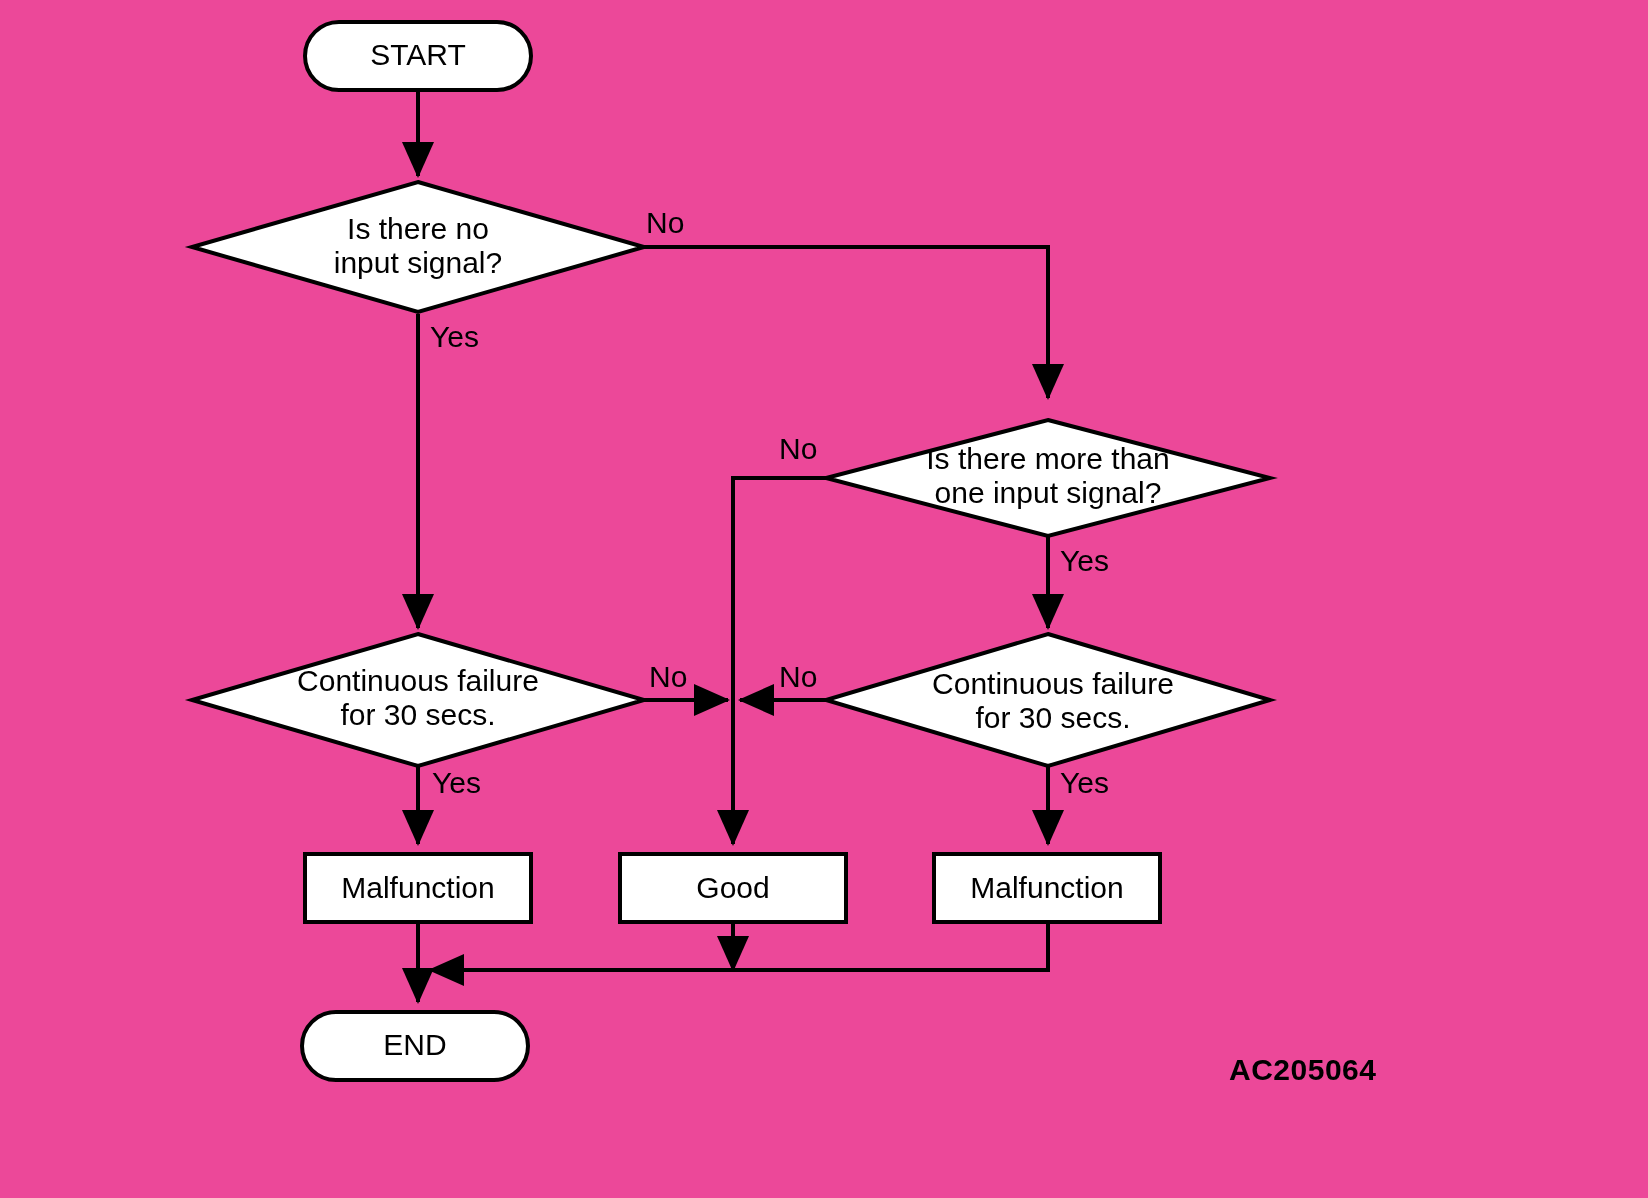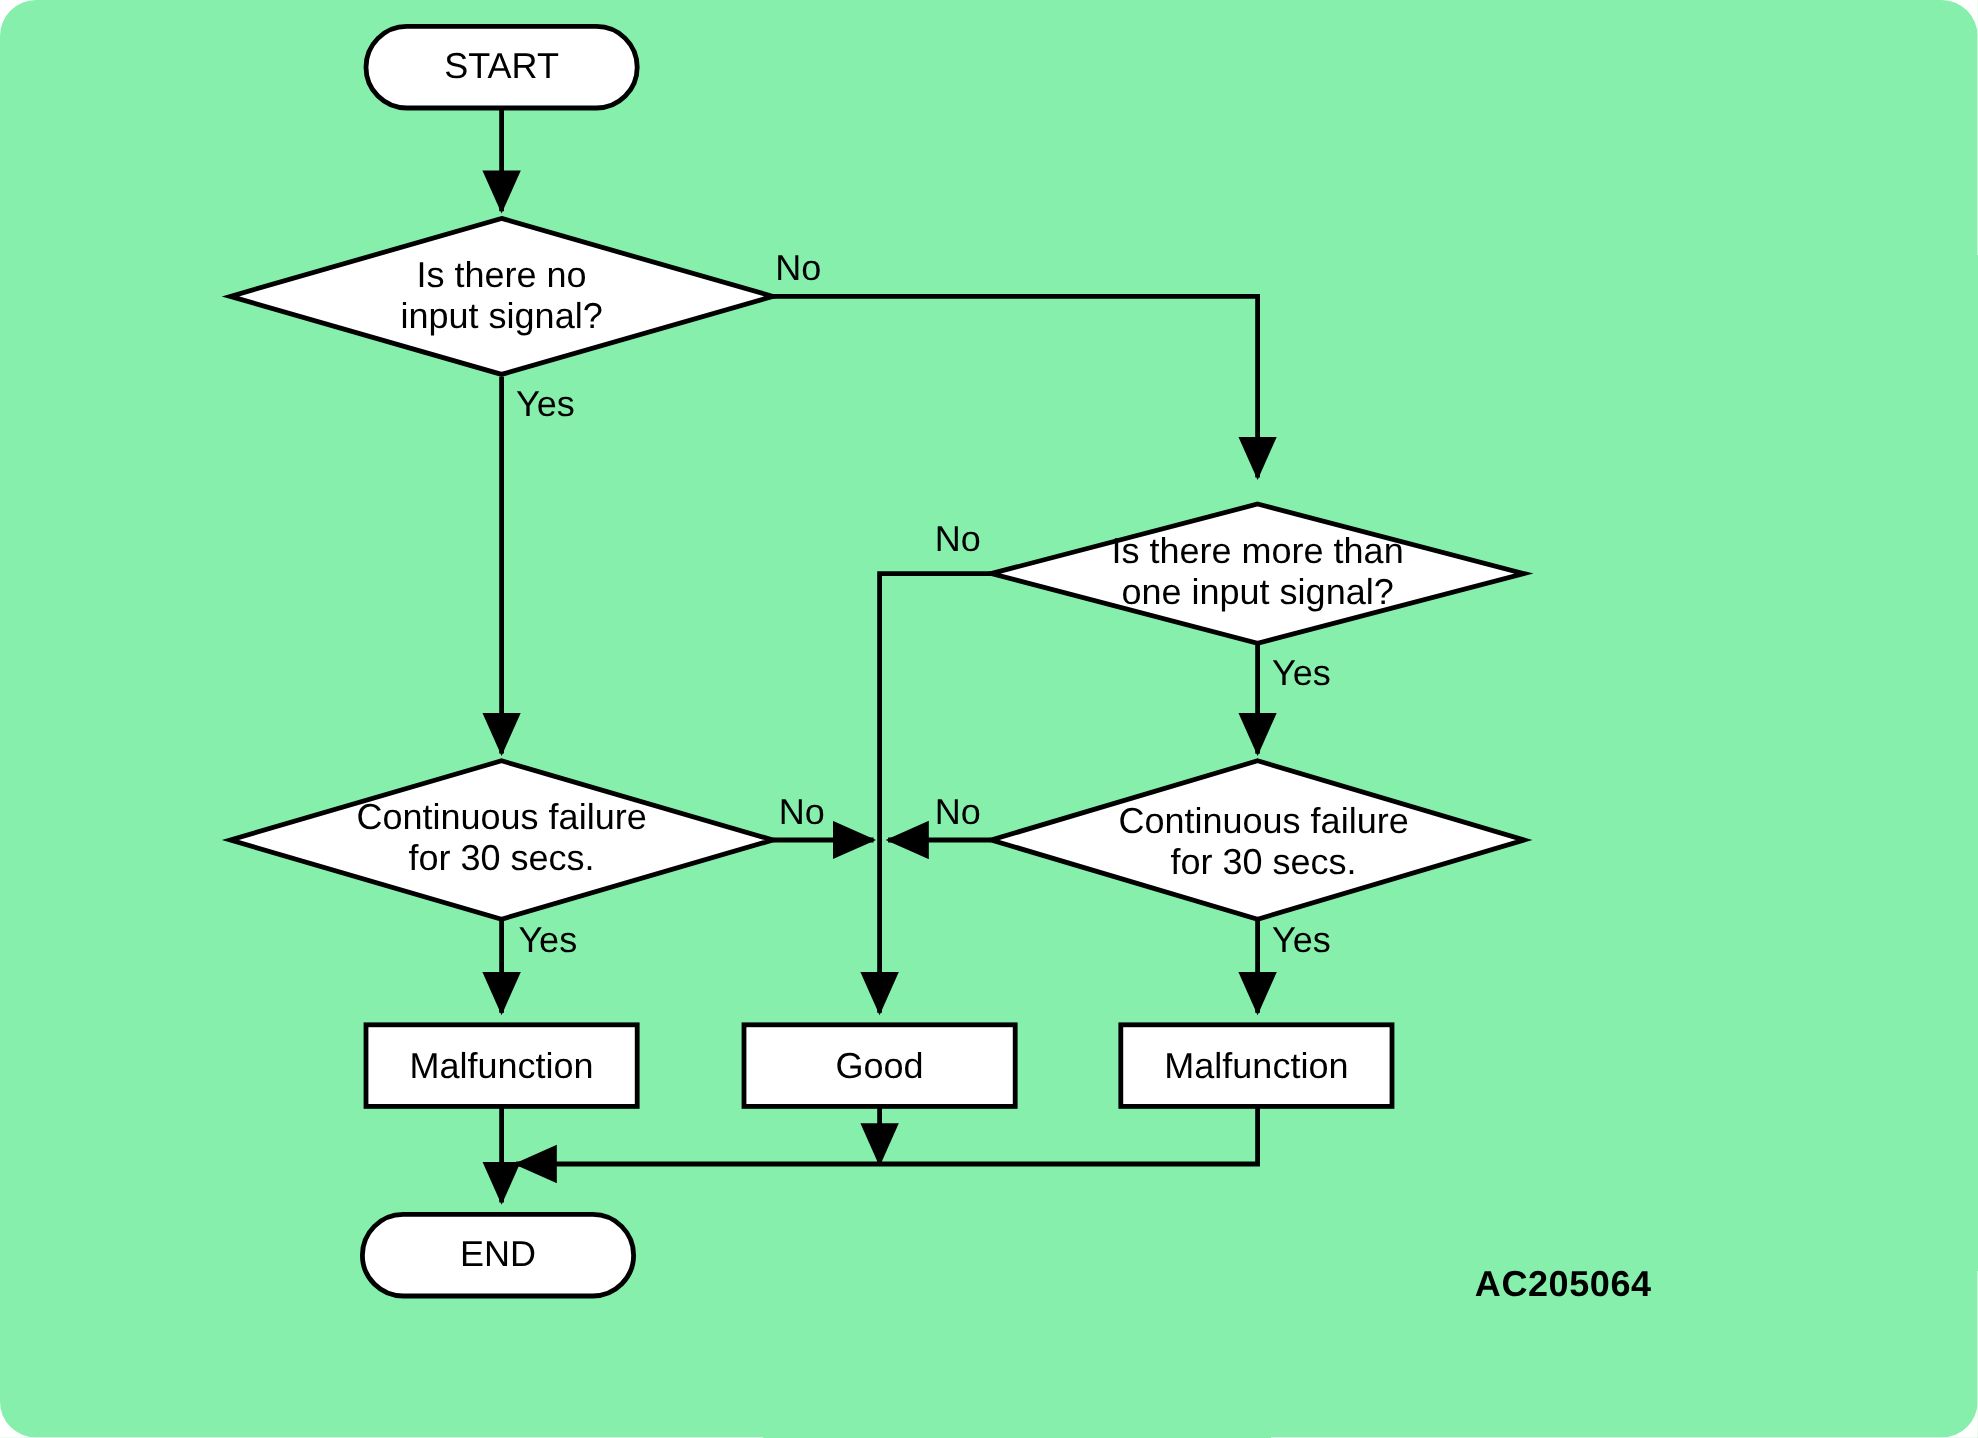--- a/index.html
+++ b/index.html
@@ -11,22 +11,21 @@
   body {
     width: 1648px;
     height: 1198px;
     font-family: "Liberation Sans", sans-serif;
     overflow: hidden;
   }
   #diagram-root {
     position: relative;
     width: 1648px;
     height: 1198px;
-    background: #86efac;
-    border-radius: 30px;
+    background: #ec4899;
   }
   svg.flow {
     display: block;
     width: 1648px;
     height: 1198px;
   }
   .shape-stroke {
     fill: #ffffff;
     stroke: #000000;
     stroke-width: 4;

